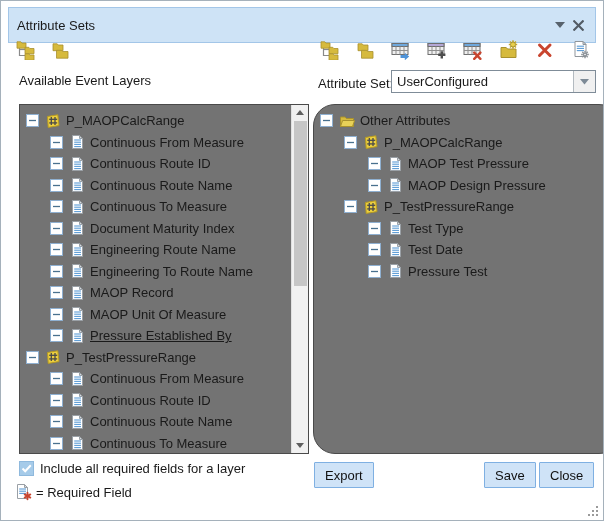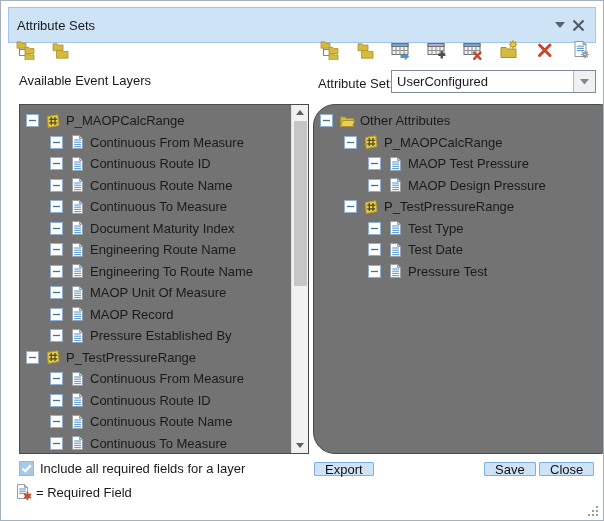--- a/index.html
+++ b/index.html
@@ -41,21 +41,21 @@
   .sb-down{bottom:0;}
   .sb-thumb{position:absolute;left:2px;right:1px;top:16px;height:165px;background:#c6c6c6;}
   
   .chk-row{position:absolute;left:18px;top:460px;display:flex;align-items:center;}
   .checkbox{width:15px;height:15px;background:#a6cbe9;border:1px solid #8fb9dd;box-sizing:border-box;
     display:flex;align-items:center;justify-content:center;margin-right:6px;}
   .chk-label{font-size:13px;}
   .legend-row{position:absolute;left:14px;top:482px;display:flex;align-items:center;}
   .legend-icon{width:18px;height:18px;display:flex;margin-right:3px;}
   .legend-text{font-size:13px;}
-  .btn{position:absolute;top:461px;height:14px;background:#cfe3f7;border:1px solid #7fb0e2;
+  .btn{position:absolute;top:461px;height:26px;background:#cfe3f7;border:1px solid #7fb0e2;
     box-sizing:border-box;font-size:13px;font-family:"Liberation Sans",sans-serif;color:#111;
     display:flex;align-items:center;justify-content:center;padding:0 10px;border-radius:1px;}
   .btn-export{left:313px;min-width:50px;}
   .btn-import{left:371px;min-width:50px;}
   .btn-save{left:483px;min-width:48px;}
   .btn-close{left:538px;min-width:53px;}
   .grip{position:absolute;right:4px;bottom:4px;width:13px;height:13px;}
 </style>
 </head>
 <body>
@@ -425,44 +425,44 @@
               <path d="M3.5 1.5 H10.5 L13.5 4.5 V14.5 H3.5 Z" fill="#ffffff" stroke="#9aa0a6"></path>
               <path d="M10.5 1.5 L10.5 4.5 H13.5 Z" fill="#d7dbde" stroke="#9aa0a6"></path>
               <g stroke="#5b9bd5" stroke-width="1.1">
                 <line x1="5.2" y1="6" x2="12" y2="6"></line>
                 <line x1="5.2" y1="8.2" x2="12" y2="8.2"></line>
                 <line x1="5.2" y1="10.4" x2="12" y2="10.4"></line>
                 <line x1="5.2" y1="12.6" x2="12" y2="12.6"></line>
               </g>
             </svg>
           </span>
+          <span class="node-label">MAOP Record</span>
+        </div>
+        <div class="tree-row" style="padding-left: 30px;">
+          <span class="expander">
+            <svg width="13" height="13" viewBox="0 0 13 13">
+              <rect x="0.5" y="0.5" width="12" height="12" fill="#ffffff" stroke="#8fb0d1"></rect>
+              <line x1="3" y1="6.5" x2="10" y2="6.5" stroke="#49718f" stroke-width="1.3"></line>
+            </svg>
+          </span>
+          <span class="node-icon">
+            <svg width="16" height="16" viewBox="0 0 16 16">
+              <path d="M3.5 1.5 H10.5 L13.5 4.5 V14.5 H3.5 Z" fill="#ffffff" stroke="#9aa0a6"></path>
+              <path d="M10.5 1.5 L10.5 4.5 H13.5 Z" fill="#d7dbde" stroke="#9aa0a6"></path>
+              <g stroke="#5b9bd5" stroke-width="1.1">
+                <line x1="5.2" y1="6" x2="12" y2="6"></line>
+                <line x1="5.2" y1="8.2" x2="12" y2="8.2"></line>
+                <line x1="5.2" y1="10.4" x2="12" y2="10.4"></line>
+                <line x1="5.2" y1="12.6" x2="12" y2="12.6"></line>
+              </g>
+            </svg>
+          </span>
           <span class="node-label">MAOP Unit Of Measure</span>
         </div>
-        <div class="tree-row" style="padding-left: 30px;">
-          <span class="expander">
-            <svg width="13" height="13" viewBox="0 0 13 13">
-              <rect x="0.5" y="0.5" width="12" height="12" fill="#ffffff" stroke="#8fb0d1"></rect>
-              <line x1="3" y1="6.5" x2="10" y2="6.5" stroke="#49718f" stroke-width="1.3"></line>
-            </svg>
-          </span>
-          <span class="node-icon">
-            <svg width="16" height="16" viewBox="0 0 16 16">
-              <path d="M3.5 1.5 H10.5 L13.5 4.5 V14.5 H3.5 Z" fill="#ffffff" stroke="#9aa0a6"></path>
-              <path d="M10.5 1.5 L10.5 4.5 H13.5 Z" fill="#d7dbde" stroke="#9aa0a6"></path>
-              <g stroke="#5b9bd5" stroke-width="1.1">
-                <line x1="5.2" y1="6" x2="12" y2="6"></line>
-                <line x1="5.2" y1="8.2" x2="12" y2="8.2"></line>
-                <line x1="5.2" y1="10.4" x2="12" y2="10.4"></line>
-                <line x1="5.2" y1="12.6" x2="12" y2="12.6"></line>
-              </g>
-            </svg>
-          </span>
-          <span class="node-label">MAOP Record</span>
-        </div>
-        <div class="tree-row" style="padding-left: 30px;">
+        <div class="tree-row" style="padding-left: 30px; text-decoration: underline;">
           <span class="expander">
             <svg width="13" height="13" viewBox="0 0 13 13">
               <rect x="0.5" y="0.5" width="12" height="12" fill="#ffffff" stroke="#8fb0d1"></rect>
               <line x1="3" y1="6.5" x2="10" y2="6.5" stroke="#49718f" stroke-width="1.3"></line>
             </svg>
           </span>
           <span class="node-icon">
             <svg width="16" height="16" viewBox="0 0 16 16">
               <path d="M3.5 1.5 H10.5 L13.5 4.5 V14.5 H3.5 Z" fill="#ffffff" stroke="#9aa0a6"></path>
               <path d="M10.5 1.5 L10.5 4.5 H13.5 Z" fill="#d7dbde" stroke="#9aa0a6"></path>

